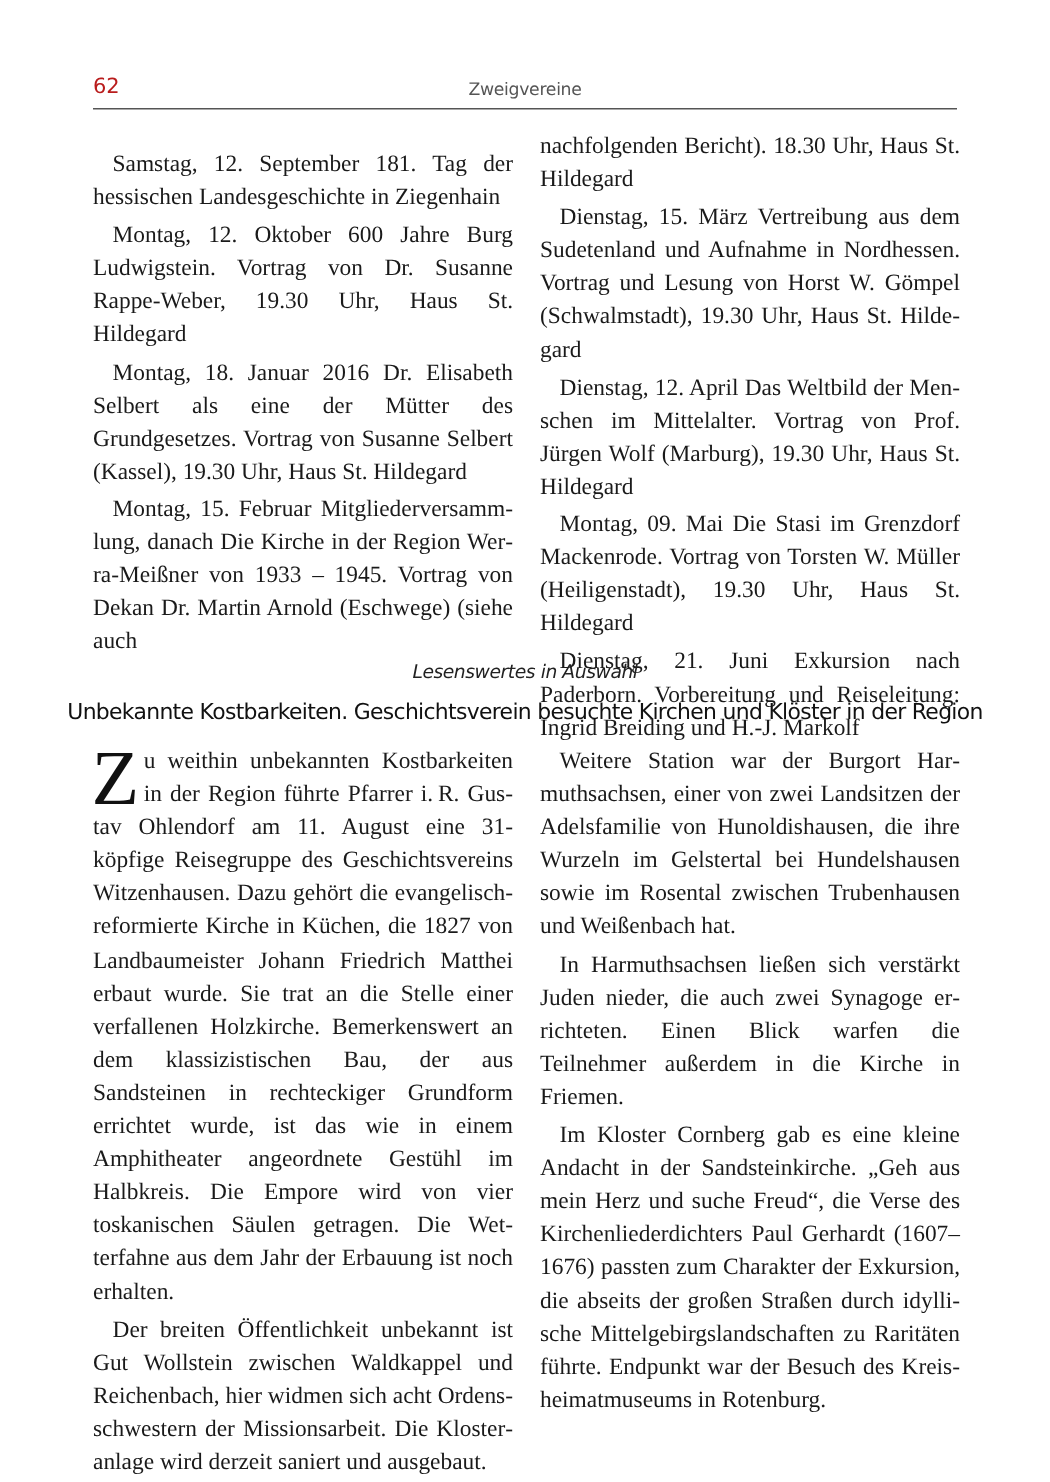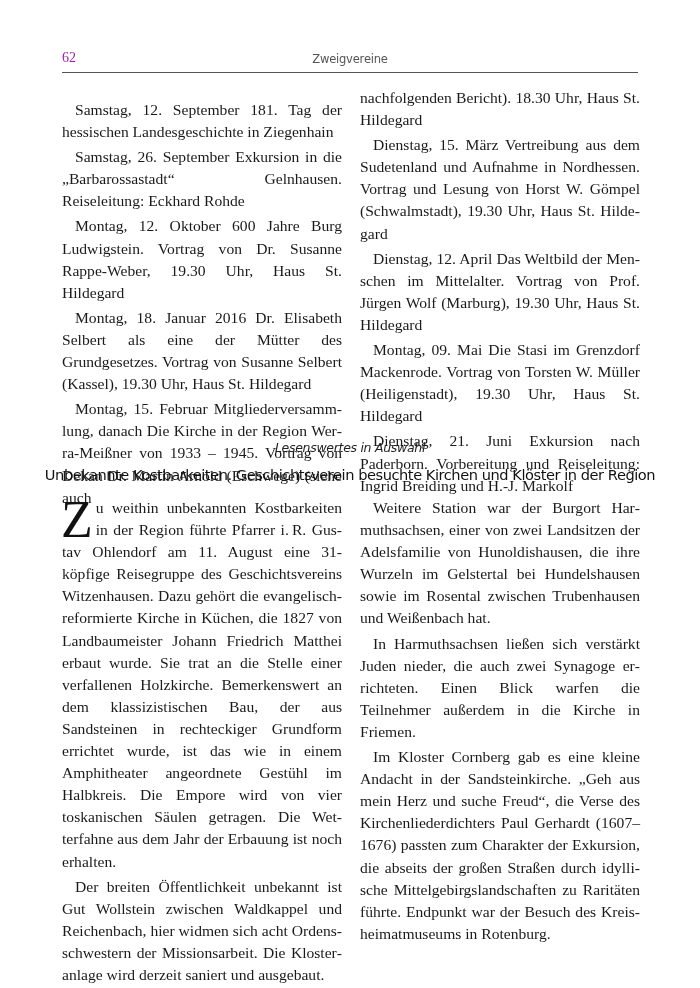--- a/index.html
+++ b/index.html
@@ -21,22 +21,21 @@
       width: 576px;
       height: 24px;
       border-bottom: 1.5px solid #555;
       font-family: "DejaVu Sans", sans-serif;
     }
     .page-number {
       position: absolute;
       left: 0;
       top: 2px;
       font-size: 14px;
-      color: #a21caf;
-      font-family: Liberation Serif, serif;
+      color: #b91c1c;
     }
     .running-title {
       position: absolute;
       left: 0;
       right: 0;
       top: 4px;
       text-align: center;
       font-size: 11.5px;
       color: #555;
       font-family: "DejaVu Sans", sans-serif;
@@ -110,21 +109,20 @@
 </head>
 <body>
 
 <div class="page-header">
   <span class="page-number">62</span>
   <span class="running-title">Zweigvereine</span>
 </div>
 
 <div class="col serif top-left">
   <p>Samstag, 12. September 181. Tag der hessi­schen Landesgeschichte in Ziegenhain</p>
-  <p>Samstag, 26. September Exkursion in die „Barbarossastadt“ Gelnhausen. Reiseleitung: Eckhard Rohde</p>
   <p>Montag, 12. Oktober 600 Jahre Burg Ludwig­stein. Vortrag von Dr. Susanne Rappe-Weber, 19.30 Uhr, Haus St. Hildegard</p>
   <p>Montag, 18. Januar 2016 Dr. Elisabeth Selbert als eine der Mütter des Grundgesetzes. Vortrag von Susanne Selbert (Kassel), 19.30 Uhr, Haus St. Hildegard</p>
   <p>Montag, 15. Februar Mitgliederversamm­lung, danach Die Kirche in der Region Wer­ra-Meißner von 1933 – 1945. Vortrag von De­kan Dr. Martin Arnold (Eschwege) (siehe auch</p>
 </div>
 
 <div class="col serif top-right">
   <p class="noindent">nachfolgenden Bericht). 18.30 Uhr, Haus St. Hildegard</p>
   <p>Dienstag, 15. März Vertreibung aus dem Sudetenland und Aufnahme in Nordhessen. Vortrag und Lesung von Horst W. Gömpel (Schwalmstadt), 19.30 Uhr, Haus St. Hilde­gard</p>
   <p>Dienstag, 12. April Das Weltbild der Men­schen im Mittelalter. Vortrag von Prof. Jürgen Wolf (Marburg), 19.30 Uhr, Haus St. Hildegard</p>
   <p>Montag, 09. Mai Die Stasi im Grenzdorf Ma­ckenrode. Vortrag von Torsten W. Müller (Heili­genstadt), 19.30 Uhr, Haus St. Hildegard</p>

